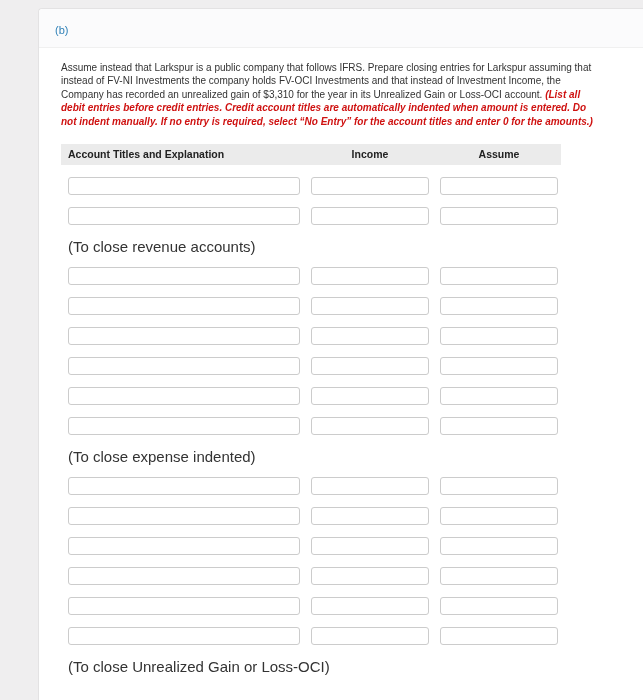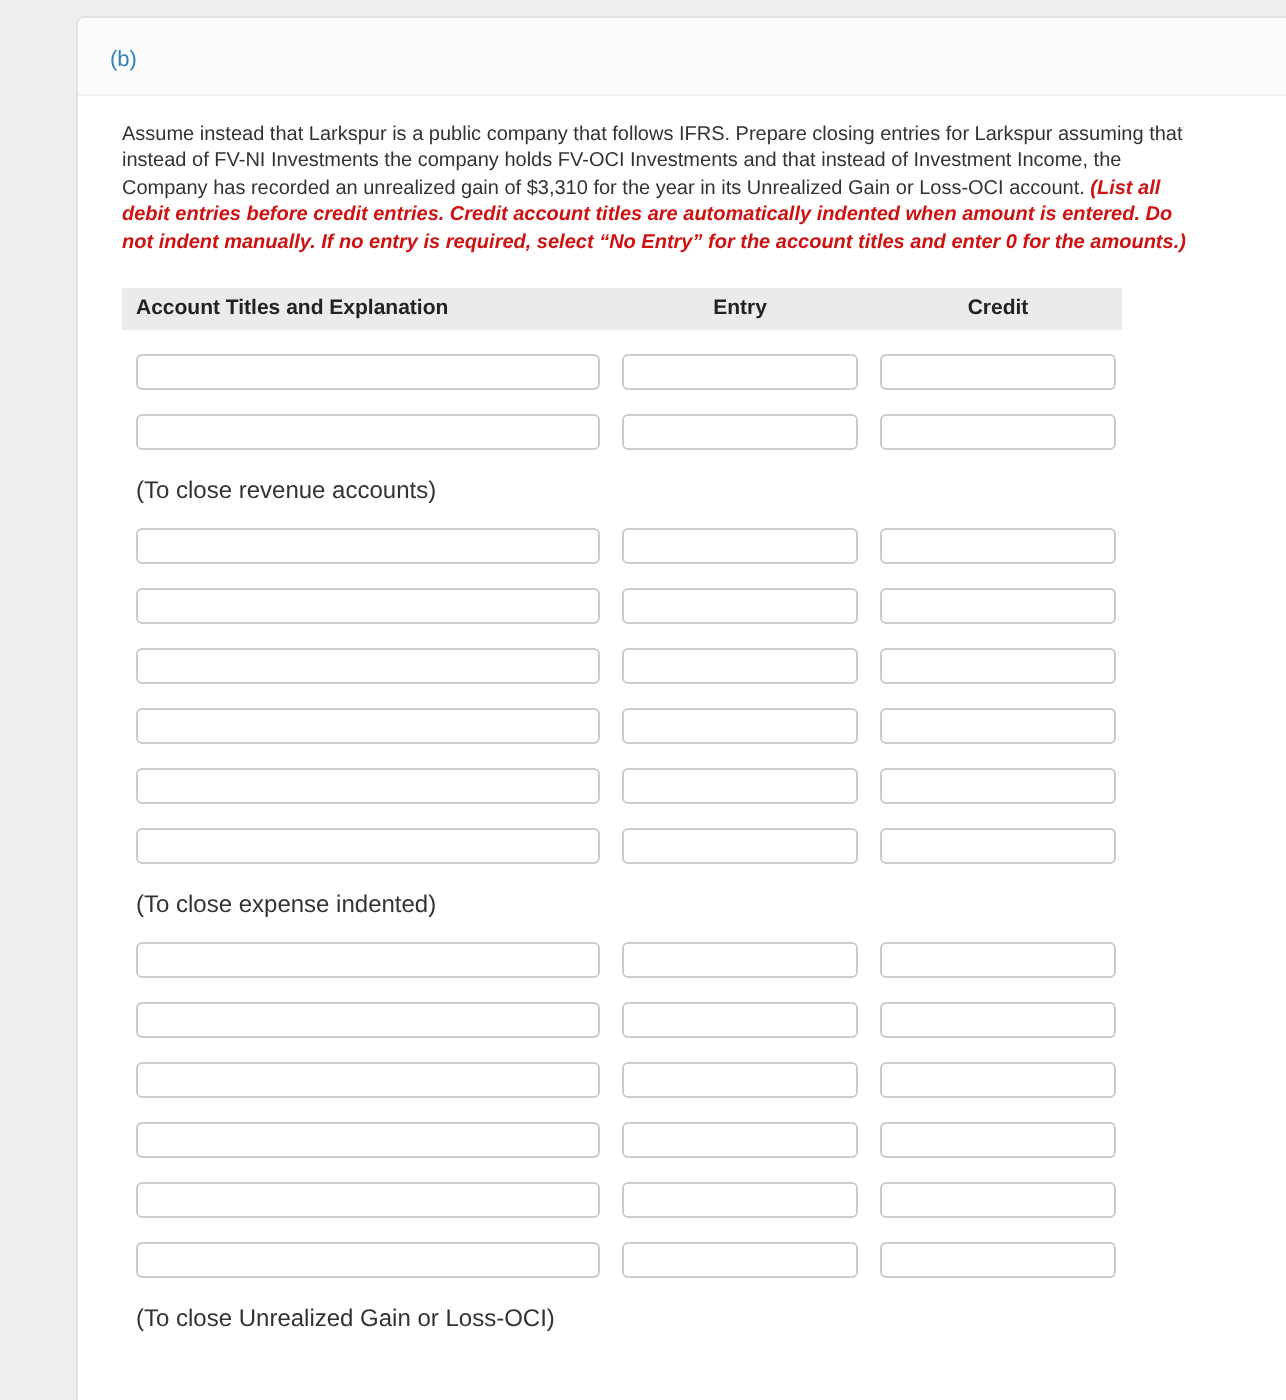--- a/index.html
+++ b/index.html
@@ -84,43 +84,43 @@
     background: #ffffff;
     font-family: "Liberation Sans", sans-serif;
     font-size: 10.5px;
     color: #333;
     padding: 0 5px;
     outline: none;
   }
   .caption {
     margin: 13px 0 1px 0;
     padding-left: 7px;
-    font-size: 12px;
+    font-size: 15px;
     color: #333;
   }
 </style>
 </head>
 <body>
 
 <div class="viewport">
   <div class="panel">
 
     <div class="panel-header">
       <span class="part-label">(b)</span>
     </div>
 
     <div class="panel-body">
 
       <p class="instructions"><span>Assume instead that Larkspur is a public company that follows IFRS. Prepare closing entries for Larkspur assuming that instead of FV-NI Investments the company holds FV-OCI Investments and that instead of Investment Income, the Company has recorded an unrealized gain of $3,310 for the year in its Unrealized Gain or Loss-OCI account. </span><span class="red-note">(List all debit entries before credit entries. Credit account titles are automatically indented when amount is entered. Do not indent manually. If no entry is required, select “No Entry” for the account titles and enter 0 for the amounts.)</span></p>
 
       <div class="jtable">
         <div class="jhead">
           <div class="hc c1">Account Titles and Explanation</div>
-          <div class="hc c2">Entry</div>
-          <div class="hc c3">Credit</div>
+          <div class="hc c2">Income</div>
+          <div class="hc c3">Assume</div>
         </div>
         <div class="jbody">
             <div class="jrow">
               <input type="text" style="">
               <input type="text" style="">
               <input type="text" style="">
             </div>
             <div class="jrow">
               <input type="text" style="">
               <input type="text" style="">

